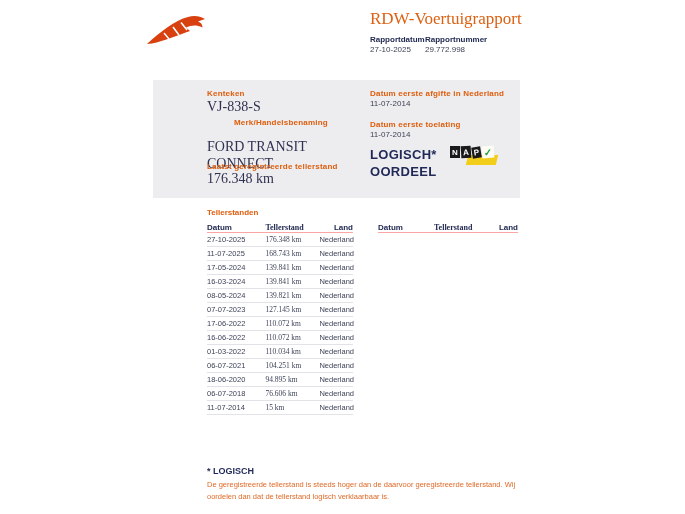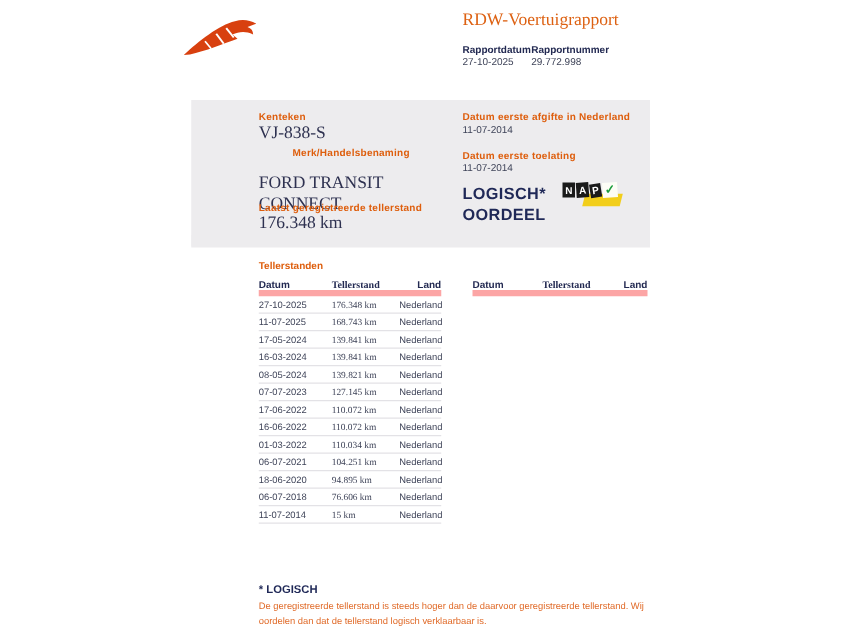--- a/index.html
+++ b/index.html
@@ -4,21 +4,21 @@
 <style>
   html,body{margin:0;padding:0;background:#fff;}
   #page{position:relative;width:685px;height:514px;background:#ffffff;overflow:hidden;
         font-family:"Liberation Sans",sans-serif;color:#3e4358;}
 
   
   .wing{position:absolute;left:146px;top:8px;width:62px;height:42px;}
   .wordmark{position:absolute;left:212px;top:10px;font-family:"Liberation Serif",serif;
             font-size:22px;color:#1f2b5b;letter-spacing:2px;}
   .doc-title{position:absolute;left:370px;top:9px;font-family:"Liberation Serif",serif;
-             font-size:14px;color:#dd6112;}
+             font-size:17px;color:#dd6112;}
   .meta-label{position:absolute;font-size:8px;font-weight:bold;color:#232a52;}
   .meta-value{position:absolute;font-size:8px;color:#3e4358;}
   #rapportdatum-label{left:370px;top:35px;} #rapportdatum-value{left:370px;top:45px;}
   #rapportnummer-label{left:425px;top:35px;} #rapportnummer-value{left:425px;top:45px;}
 
   
   .panel{position:absolute;left:153px;top:80px;width:367px;height:118px;background:#edecee;}
   .panel-tail{position:absolute;left:153px;top:188px;width:50px;height:9px;background:#edecee;
               clip-path:polygon(0 0,100% 0,64% 100%,0 100%);}
   .f-label{position:absolute;font-size:8px;font-weight:bold;color:#de5e0d;letter-spacing:.2px;}
@@ -44,21 +44,21 @@
   .nap-box.r2{transform:rotate(-9deg);width:9px;height:11px;margin-top:1px;}
   .nap-check{width:12px;height:12px;background:#fdfdf6;color:#1e9e3e;font-size:10px;
              font-weight:bold;display:flex;align-items:center;justify-content:center;
              transform:rotate(-4deg);}
 
   
   .section-title{position:absolute;left:207px;top:208px;font-size:8px;font-weight:bold;
                  color:#de5e0d;}
   .tbl{position:absolute;top:219px;font-size:7.5px;}
   #tbl1{left:207px;width:146px;} #tbl2{left:378px;width:140px;}
-  .thead{display:flex;align-items:flex-end;height:13px;border-bottom:5px solid #fca5a5;
+  .thead{display:flex;align-items:flex-end;height:13px;border-bottom:1px solid #fca5a5;
          font-size:8px;font-weight:bold;color:#232a52;}
   .trow{display:flex;align-items:center;height:13px;border-bottom:1px solid #e3e2e6;}
   .c0{width:40%;text-align:left;} .c1{width:37%;text-align:left;font-family:Liberation Serif, serif;} .c2{width:23%;text-align:right;}
 
   
   .footnote-title{position:absolute;left:207px;top:466px;font-size:9px;font-weight:bold;
                   color:#1f2857;}
   .footnote-text{position:absolute;left:207px;top:479px;width:335px;font-size:7.5px;
                  line-height:12px;color:#e06a28;}
 </style>

